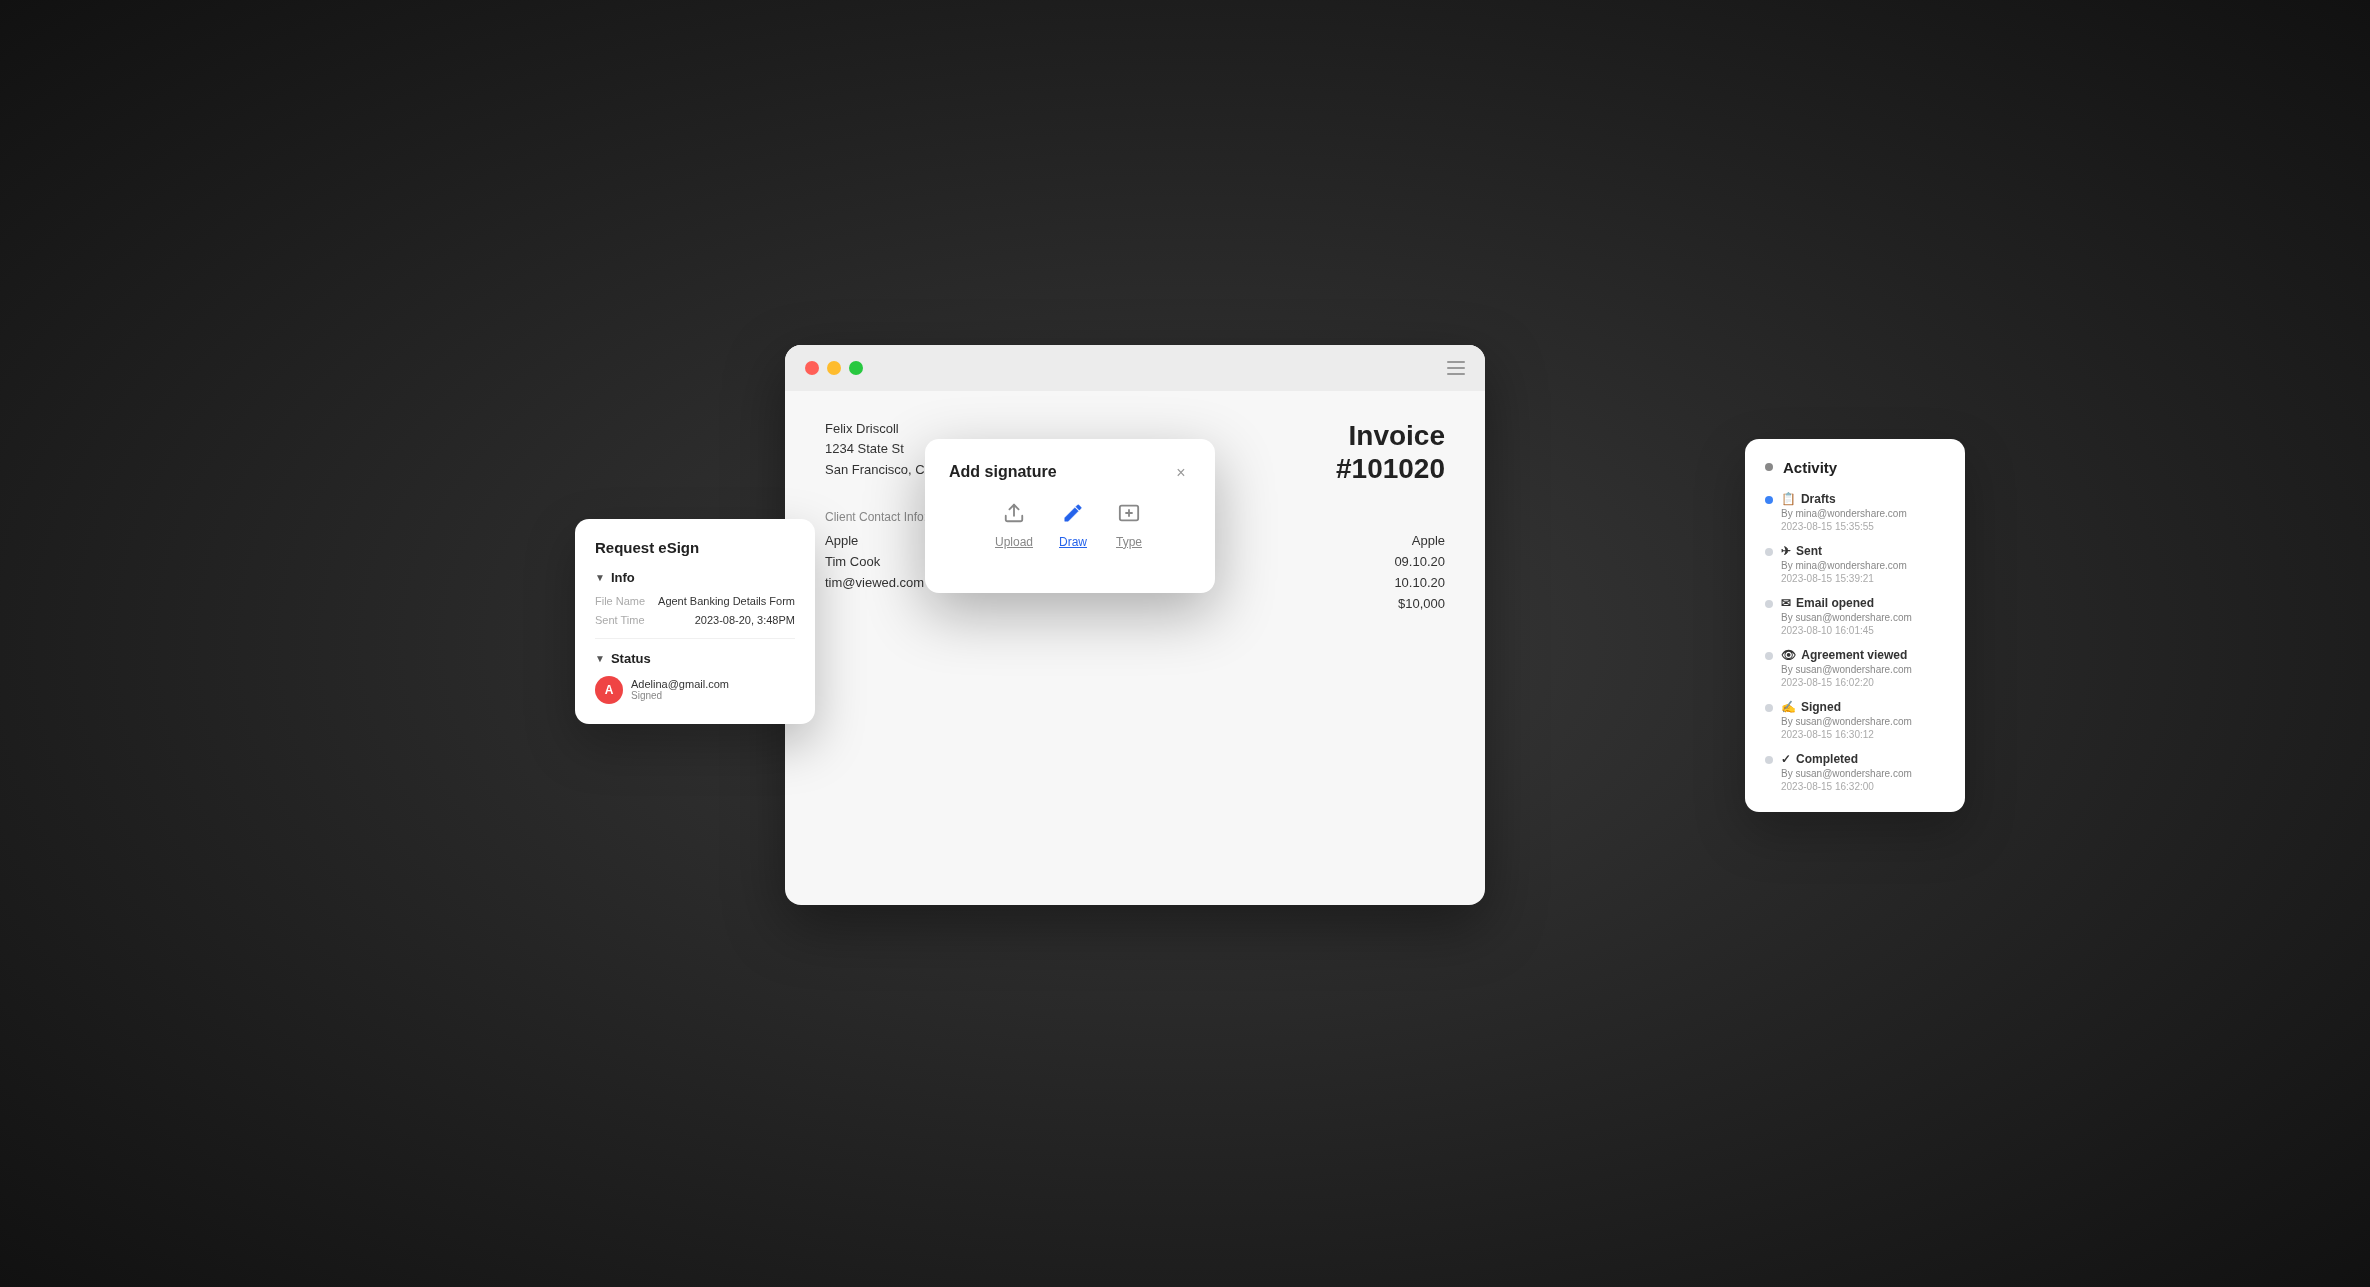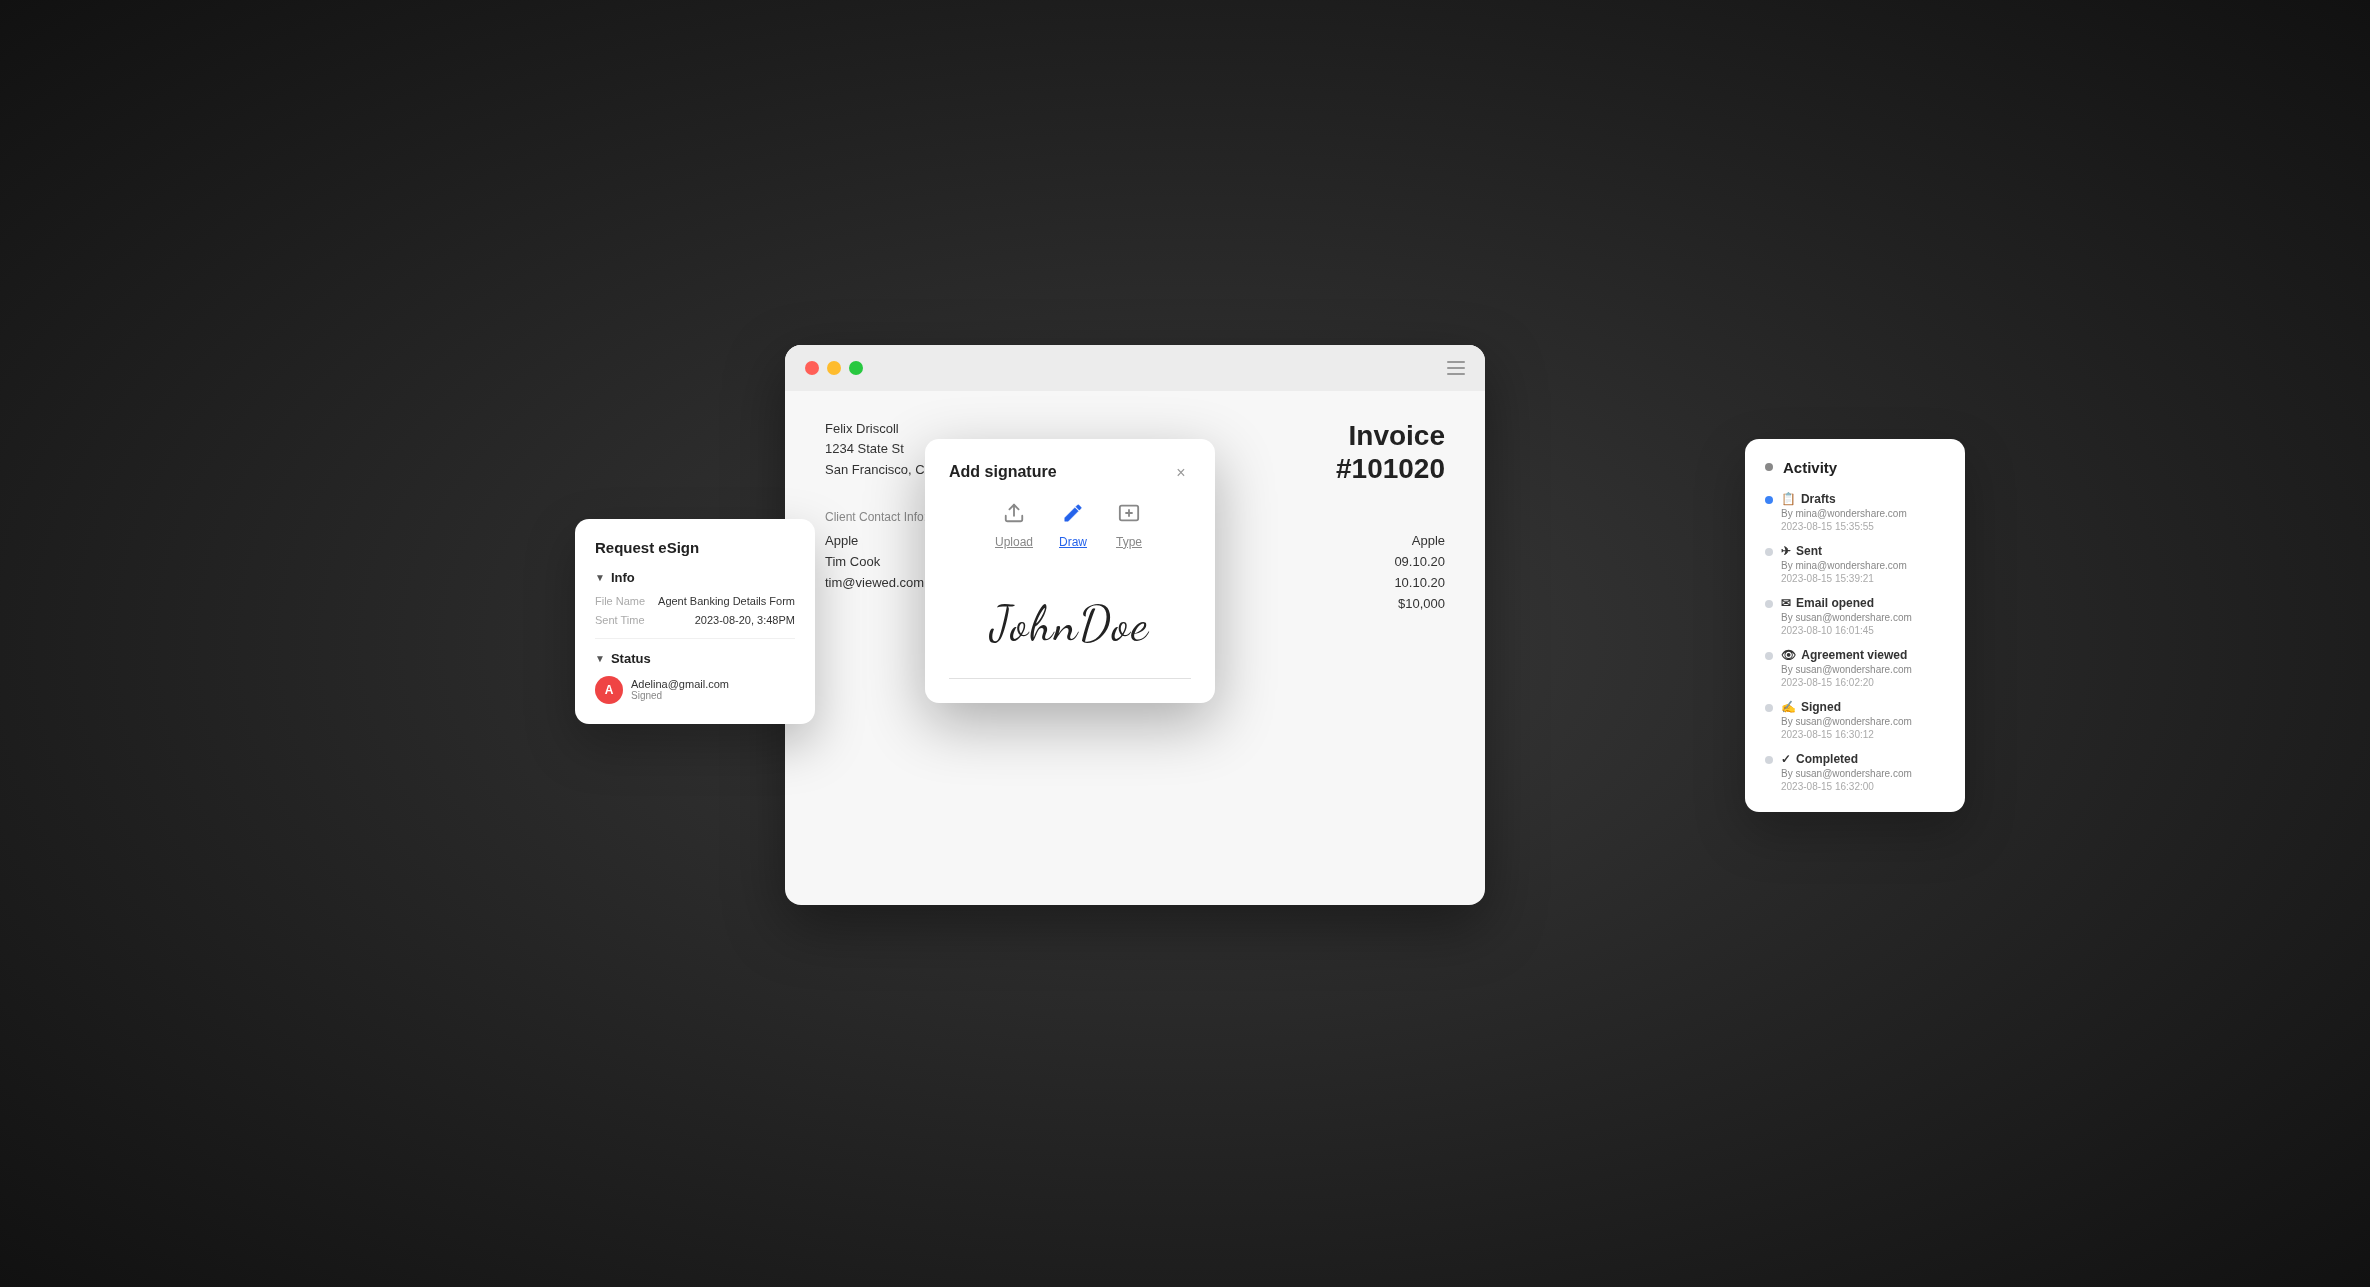--- a/index.html
+++ b/index.html
@@ -495,23 +495,20 @@
       <div class="dialog-tab">
         <div class="tab-icon">
           <svg width="22" height="22" viewBox="0 0 24 24" fill="none" stroke="#888" stroke-width="2">
             <rect x="2" y="4" width="20" height="16" rx="2"></rect>
             <path d="M8 12h8M12 8v8"></path>
           </svg>
         </div>
         <span>Type</span>
       </div>
     </div>
-    <div class="signature-canvas">
-      <span class="signature-text">JohnDoe</span>
-    </div>
   </div>
 
   <div class="esign-panel">
     <div class="esign-title">Request eSign</div>
 
     <div class="section-toggle">
       <span class="toggle-arrow">▼</span>
       <span>Info</span>
     </div>
 

